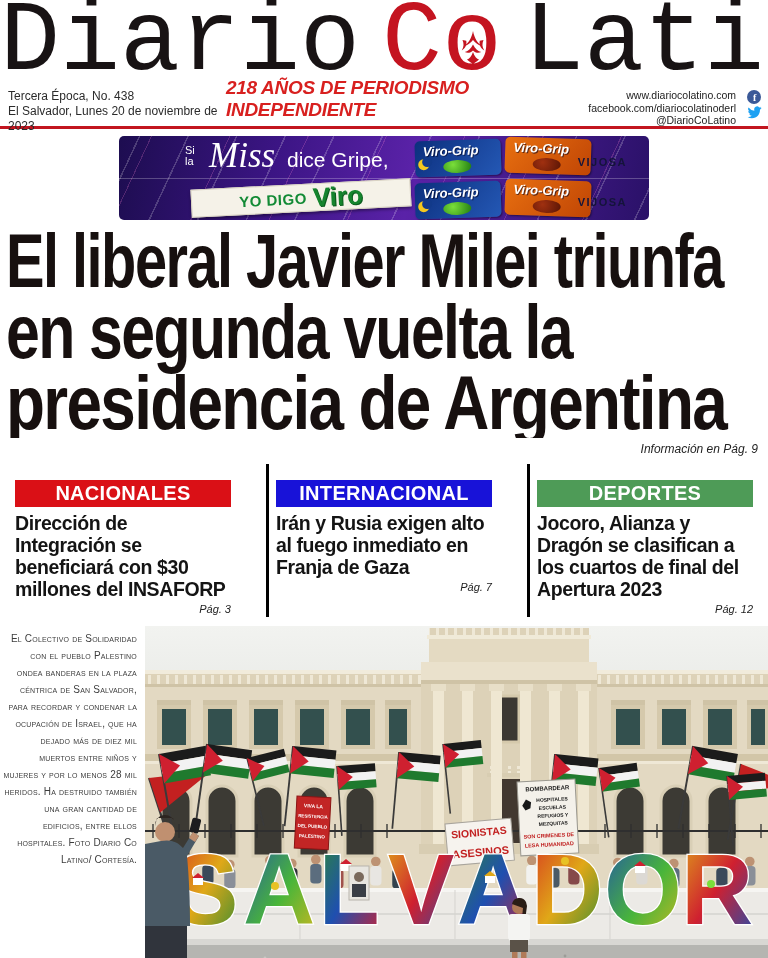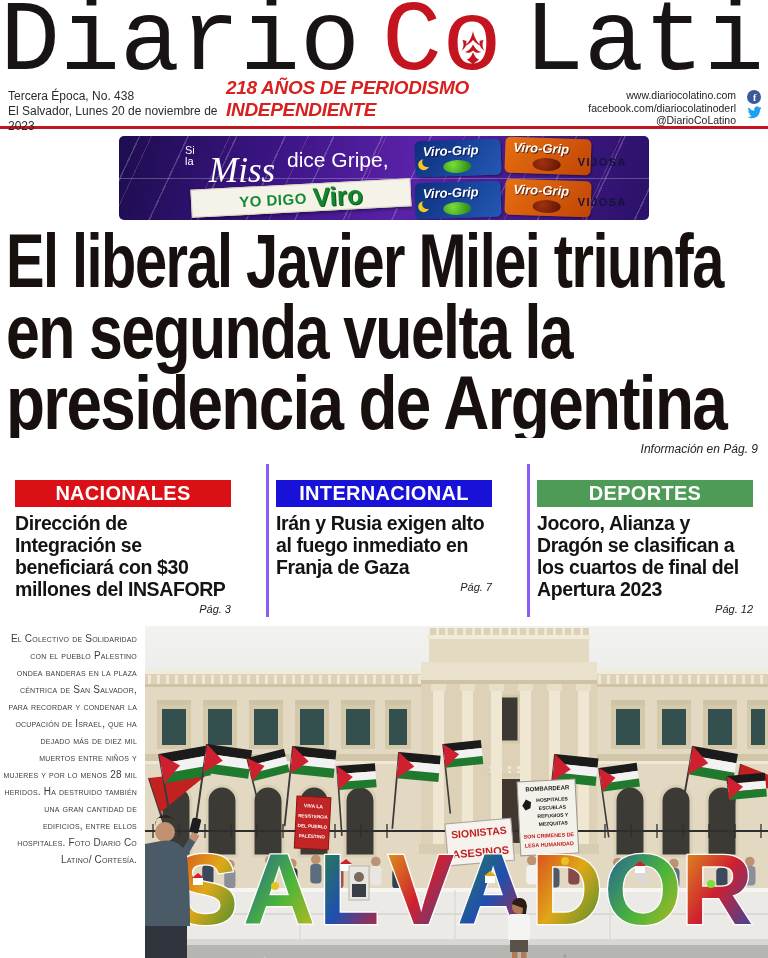--- a/index.html
+++ b/index.html
@@ -28,21 +28,21 @@
   .rule-red{height:3px;background:#c2151f;margin-top:1px;}
 
   
   .ad{position:relative;width:530px;height:84px;margin:7px auto 0;border-radius:5px;
       overflow:hidden;background:linear-gradient(100deg,#1d0d50 0%,#3c1585 30%,#5a22a8 55%,#2a1168 100%);}
   .ad::before{content:"";position:absolute;inset:0;
       background:repeating-linear-gradient(115deg,transparent 0 18px,rgba(255,255,255,.20) 18px 19.5px,transparent 19.5px 44px),
                  repeating-linear-gradient(115deg,transparent 0 29px,rgba(255,130,210,.22) 29px 30px,transparent 30px 71px);}
   .ad-seam{position:absolute;left:0;right:0;top:42px;height:1px;background:rgba(255,255,255,.25);}
   .ad-si{position:absolute;left:66px;top:9px;color:#fff;font-size:11px;line-height:11px;}
-  .ad-miss{position:absolute;left:90px;top:15px;color:#fff;font-family:"Liberation Serif",serif;
+  .ad-miss{position:absolute;left:90px;top:0;color:#fff;font-family:"Liberation Serif",serif;
            font-style:italic;font-size:35px;}
   .ad-rest{position:absolute;left:168px;top:12px;color:#fff;font-size:21px;}
   .ribbon{position:absolute;left:72px;top:48px;width:218px;height:26px;background:#f5f2e8;
           transform:rotate(-3deg);border:1px solid #d8d2c2;display:flex;align-items:center;
           justify-content:center;gap:6px;box-shadow:0 2px 3px rgba(0,0,0,.4);}
   .ribbon .yodigo{color:#128a35;font-weight:bold;font-size:15px;letter-spacing:.5px;}
   .ribbon .viro{color:#15842e;font-weight:bold;font-size:26px;line-height:22px;
                 text-shadow:1px 1px 0 #0a5c1d;}
   .packs{position:absolute;left:296px;top:2px;}
   .pack{position:absolute;width:86px;height:36px;border-radius:5px;
@@ -67,21 +67,21 @@
       letter-spacing:-2px;white-space:nowrap;transform-origin:0 50%;}
   .hl1{transform:scaleX(.76);}
   .hl2{transform:scaleX(.80);}
   .hl3{transform:scaleX(.84);}
   .pageref{text-align:right;font-style:italic;font-size:12px;color:#222;
            padding:4px 10px 0 0;}
 
   
   .teasers{display:flex;margin:8px 8px 0;}
   .teaser{flex:1;padding:16px 7px 2px;min-width:0;}
-  .teaser + .teaser{border-left:3px solid #8b5cf6;margin-left:28px;}
+  .teaser + .teaser{border-left:3px solid #000000;margin-left:28px;}
   .banner{height:27px;display:flex;align-items:center;justify-content:center;
           color:#fff;font-weight:bold;font-size:20px;letter-spacing:.3px;}
   .b-nac{background:#da1016;} .b-int{background:#1812d8;} .b-dep{background:#4e9b57;}
   .t-head{margin-top:5px;font-weight:bold;font-size:19.5px;line-height:22px;
           letter-spacing:-.4px;color:#141414;min-height:66px;}
   .t-page{text-align:right;font-style:italic;font-size:11px;color:#222;margin-top:3px;}
 
   
   .bottom{display:flex;margin-top:9px;}
   .caption{width:145px;box-sizing:border-box;padding:4px 8px 0 2px;text-align:right;

